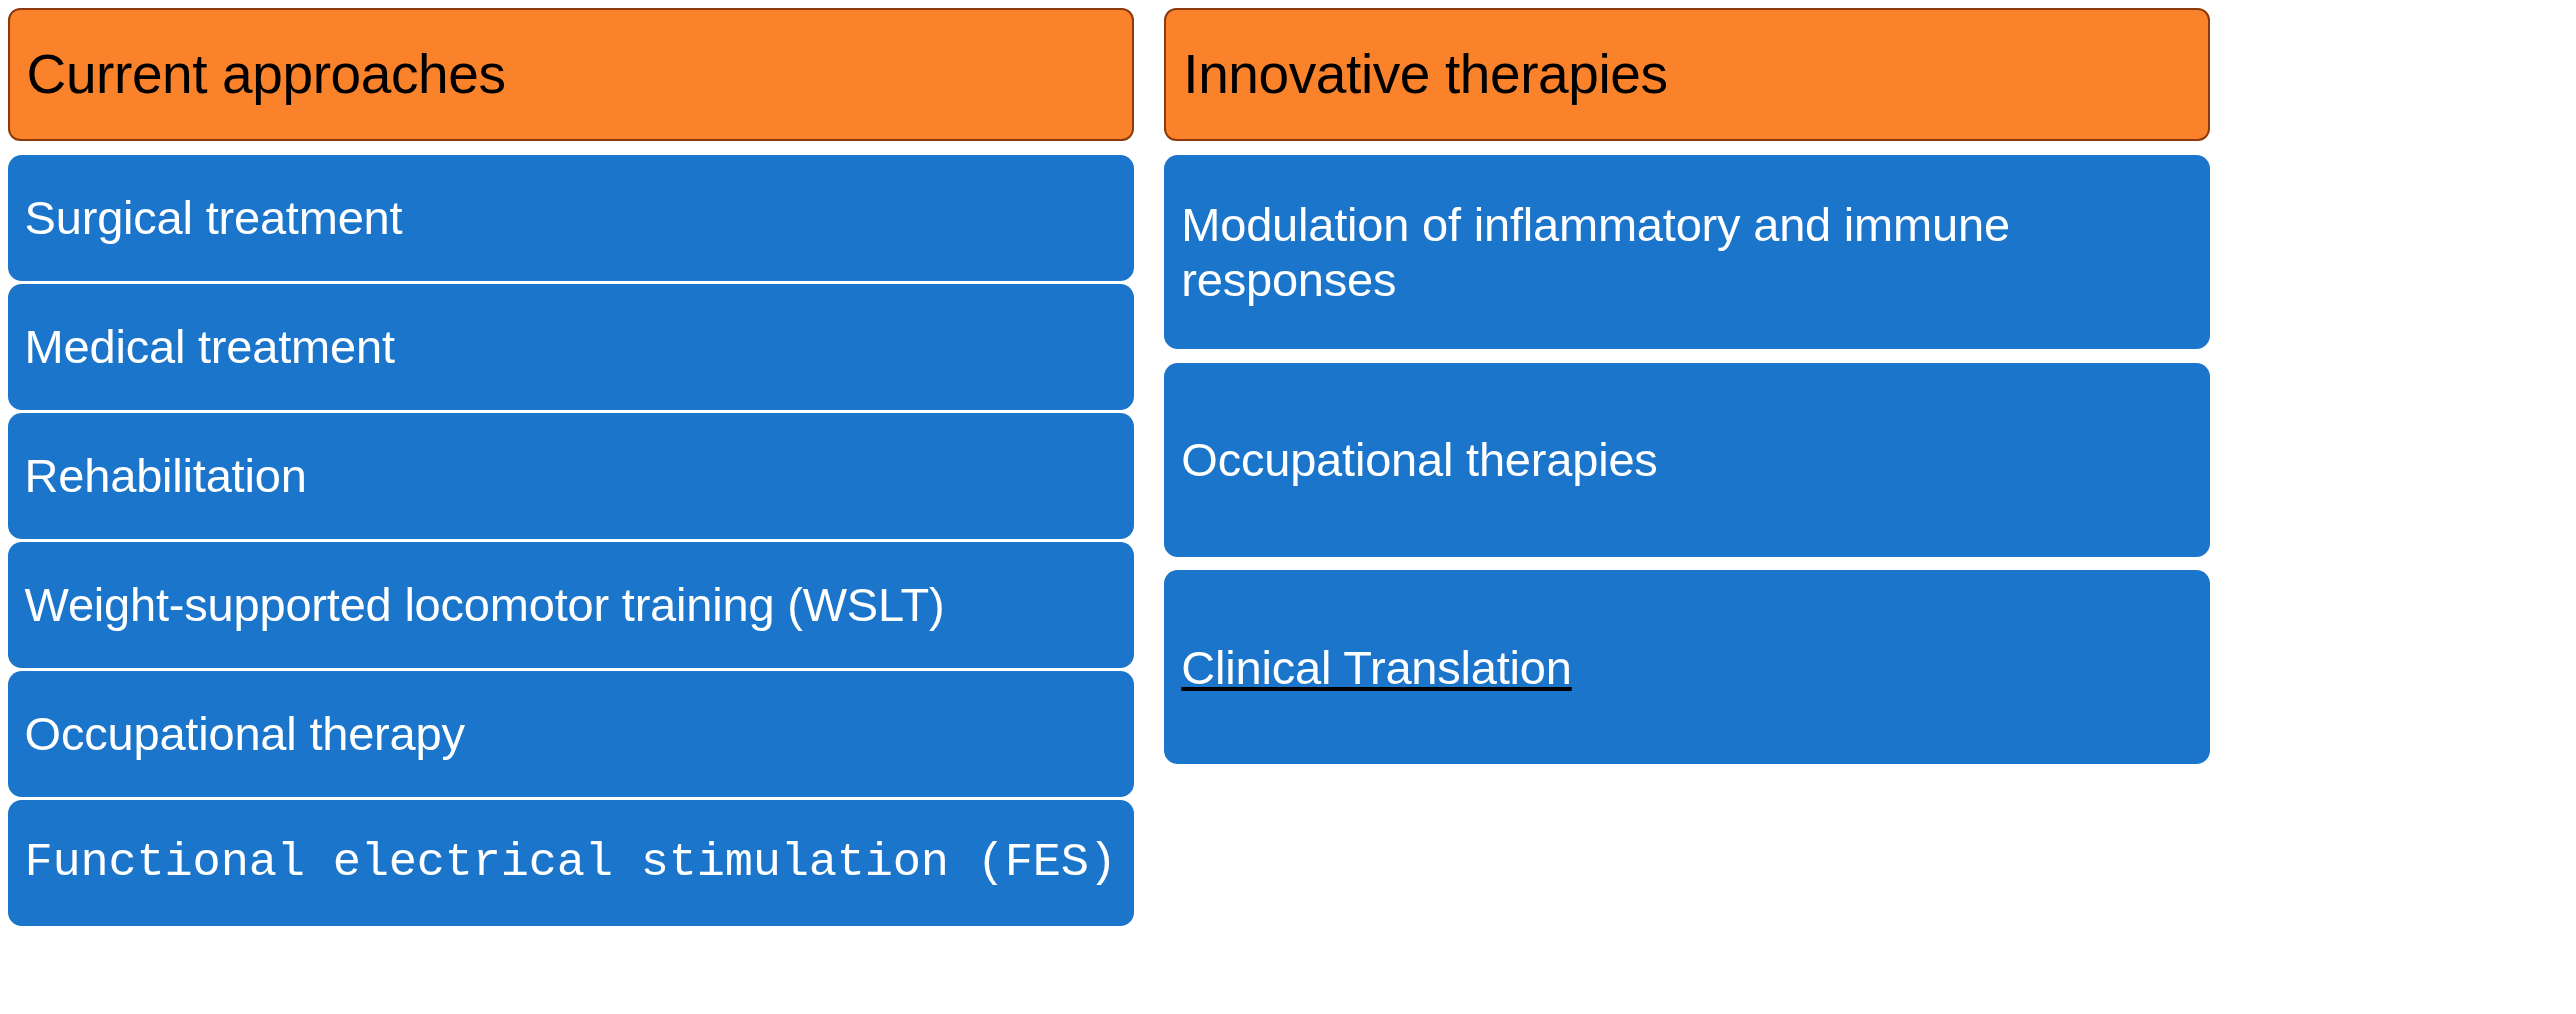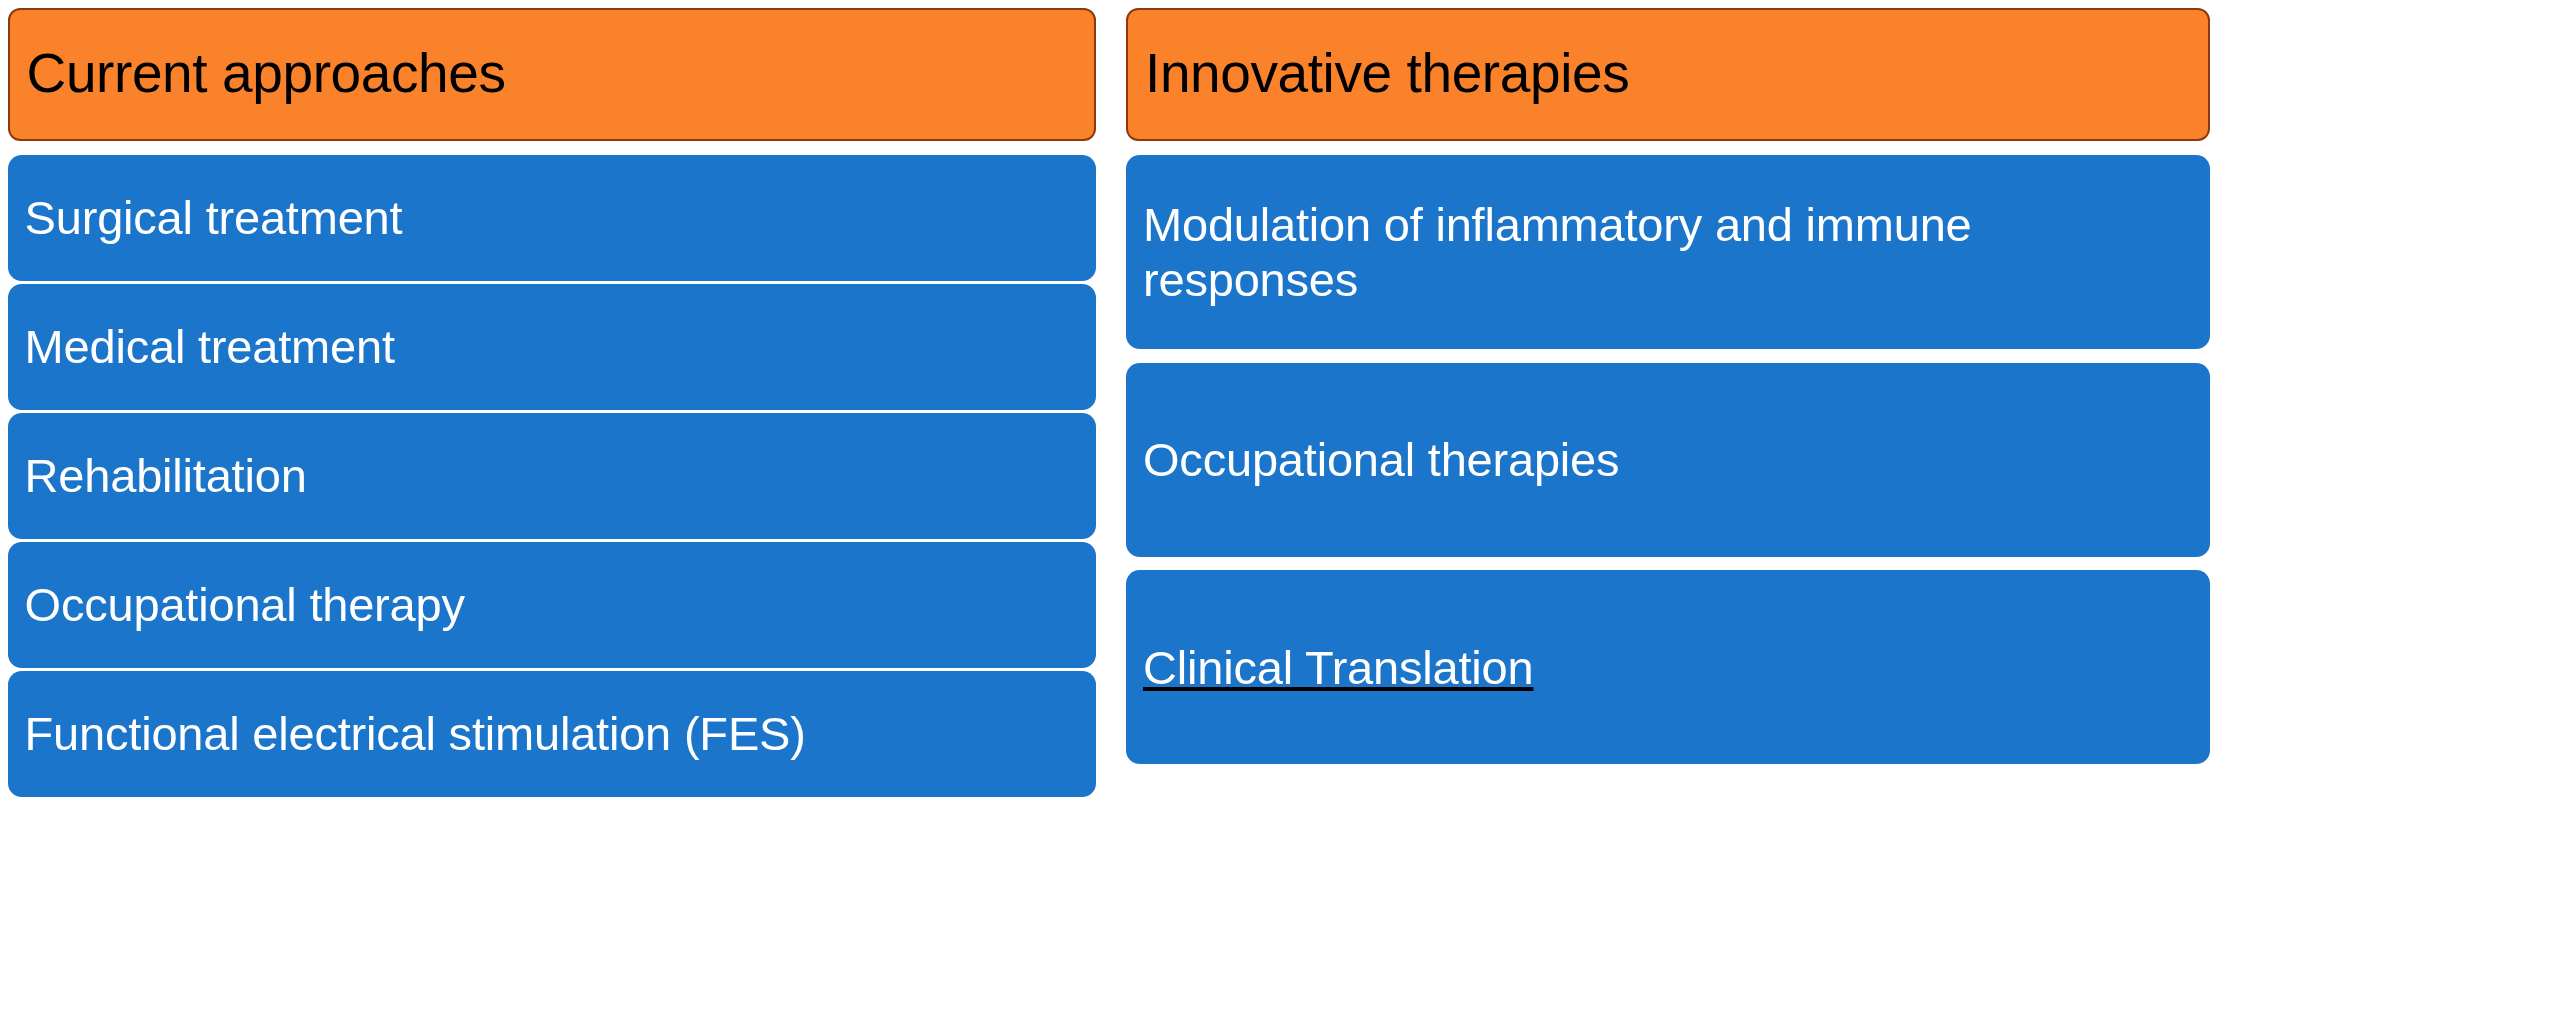--- a/index.html
+++ b/index.html
@@ -16,21 +16,21 @@
     -webkit-font-smoothing: antialiased;
   }
 
   .diagram {
     position: relative;
     width: 2218px;
     height: 1015px;
     box-sizing: border-box;
     display: flex;
     flex-direction: row;
-    align-items: flex-end;
+    align-items: flex-start;
     padding: 7.6px 8.4px 14.5px 7.6px;
   }
 
   .column {
     display: flex;
     flex-direction: column;
     height: 993px;
     box-sizing: border-box;
   }
 
@@ -82,20 +82,21 @@
     overflow: hidden;
   }
 
   .column-left .item-box {
     height: 126px;
     margin-bottom: 3px;
   }
 
   .column-left .item-box:last-child {
     margin-bottom: 8px;
+    font-family: Liberation Mono, monospace;
   }
 
   .column-right .item-box {
     height: 194px;
     margin-bottom: 13.7px;
   }
 
   .column-right .item-box:last-child {
     margin-bottom: 12px;
     text-decoration: underline;
@@ -134,20 +135,23 @@
     </div>
 
     <div class="item-box">
       <span class="item-label">Medical treatment</span>
     </div>
 
     <div class="item-box">
       <span class="item-label">Rehabilitation</span>
     </div>
 
+    <div class="item-box">
+      <span class="item-label">Weight-supported locomotor training (WSLT)</span>
+    </div>
 
     <div class="item-box">
       <span class="item-label">Occupational therapy</span>
     </div>
 
     <div class="item-box">
       <span class="item-label">Functional electrical stimulation (FES)</span>
     </div>
 
   </div>

